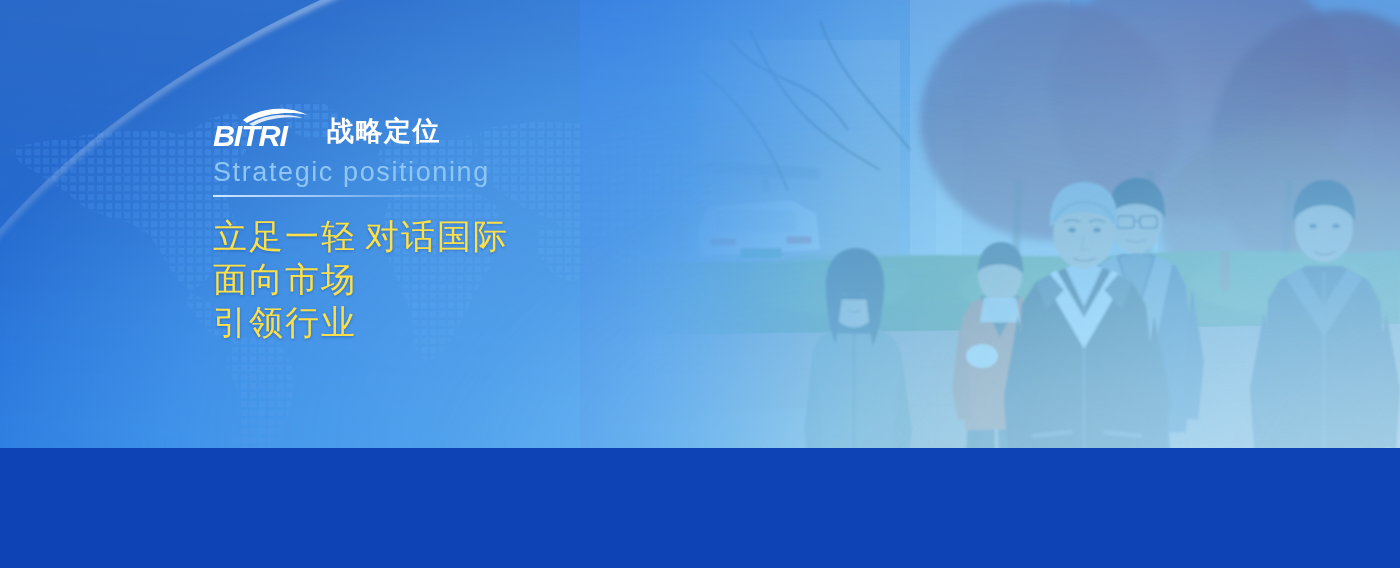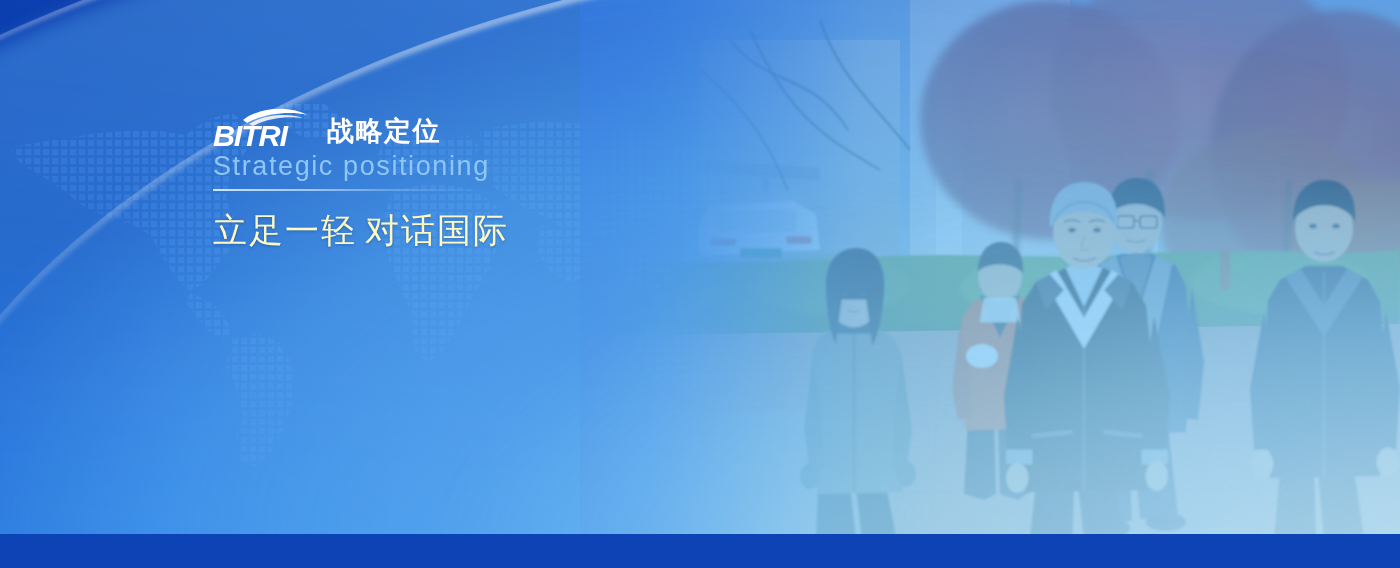--- a/index.html
+++ b/index.html
@@ -1,20 +1,20 @@
 <!DOCTYPE html>
 <html><head>
 <meta charset="utf-8">
 <style>
   * { margin:0; padding:0; box-sizing:border-box; }
   html,body{ background:#0d43b4; }
 
   #banner{
     position:relative;
-    width:1400px; height:534px;
+    width:1400px; height:448px;
     overflow:hidden;
     font-family:"Liberation Sans","DejaVu Sans",sans-serif;
     background:#0d43b4;
   }
 
   
   .bg-base{
     position:absolute; inset:0;
     background:
       radial-gradient(150% 120% at 8% 2%, #0b3dae 0%, #0c44b8 35%, #0f53cc 65%, #1566da 100%);
@@ -127,39 +127,39 @@
     color:#ffffff;
     font-size:27px;
     font-weight:bold;
     letter-spacing:1.5px;
     line-height:34px;
     padding-bottom:2px;
     white-space:nowrap;
   }
 
   .en-title{
-    margin-top:0;
+    margin-top:6px;
     color:#8fc6f3;
     font-size:27px;
     font-weight:normal;
     letter-spacing:1.6px;
     line-height:32px;
     white-space:nowrap;
   }
 
   .divider{
     margin-top:7px;
     width:270px; height:2px;
     background:linear-gradient(90deg, rgba(215,235,255,.95) 0%, rgba(190,220,255,.75) 38%, rgba(160,200,250,.25) 75%, rgba(140,190,250,0) 100%);
   }
 
   .slogans{ margin-top:18px; }
   .sl-line{
     display:flex;
-    color:#fef9c3;
+    color:#fde047;
     font-size:34px;
     line-height:43px;
     letter-spacing:2px;
     white-space:nowrap;
     text-shadow:0 1px 3px rgba(0,40,120,.35);
   }
   .sl-col-a{ width:152px; }
   .sl-col-b{ }
 </style>
 </head>
@@ -472,22 +472,24 @@
     <div class="en-title">Strategic positioning</div>
 
     <div class="divider"></div>
 
     <div class="slogans">
       <div class="sl-line">
         <span class="sl-col-a">立足一轻</span>
         <span class="sl-col-b">对话国际</span>
       </div>
       <div class="sl-line">
+        <span class="sl-col-a">面向市场</span>
       </div>
       <div class="sl-line">
+        <span class="sl-col-b">引领行业</span>
       </div>
       <div class="sl-line">
       </div>
     </div>
 
   </div>
 
 </div>
 
 </body></html>

